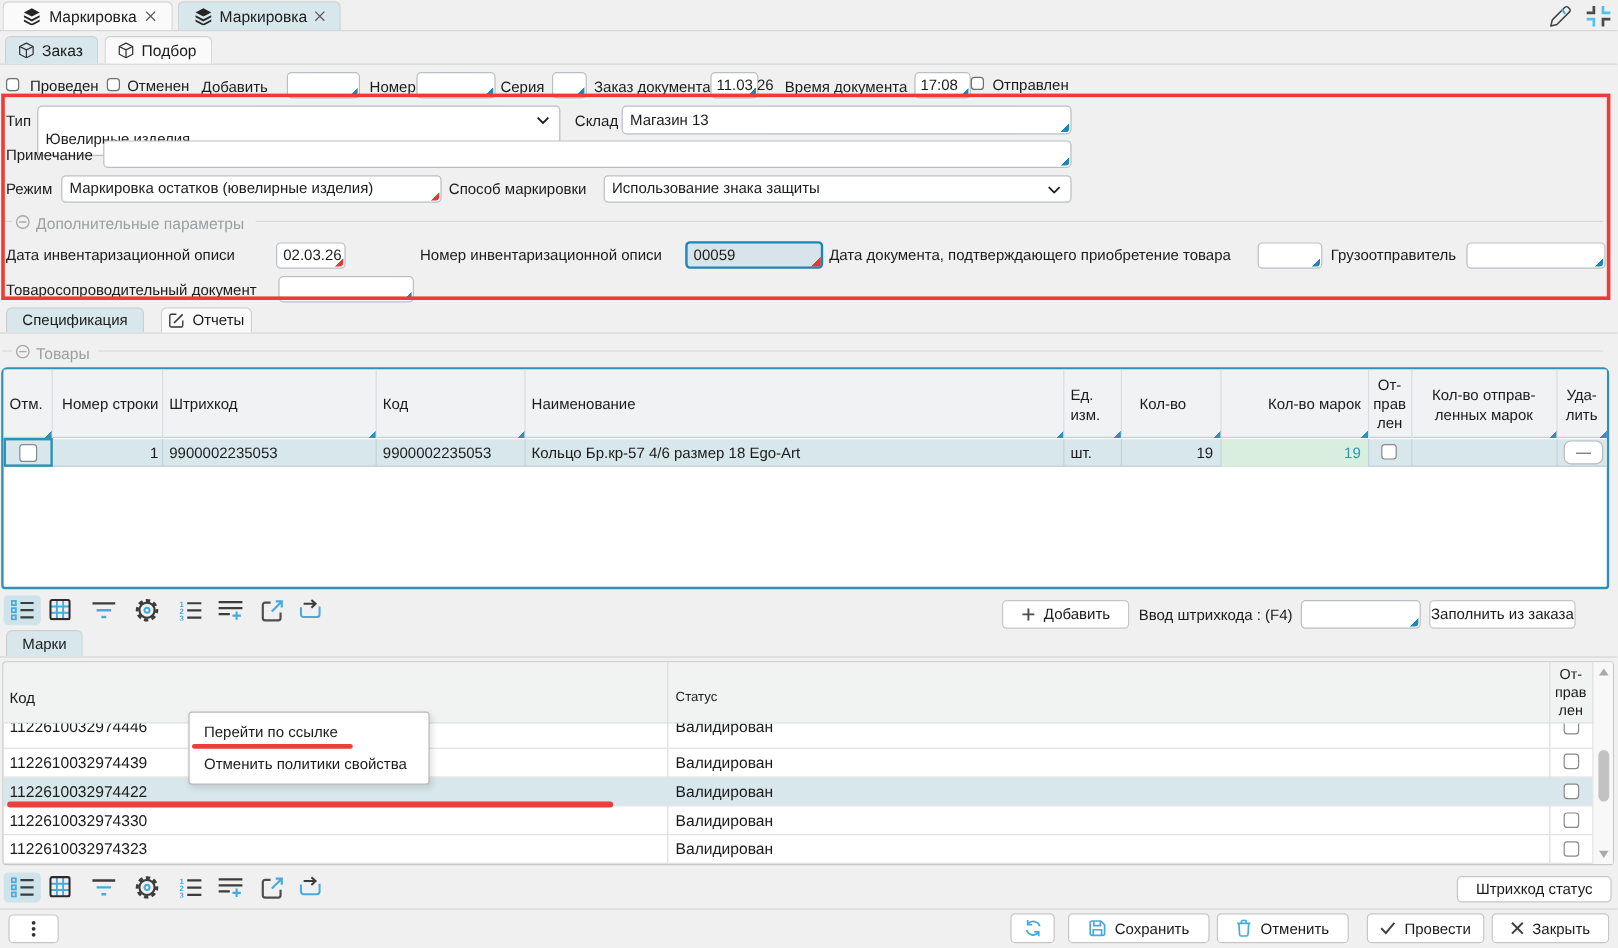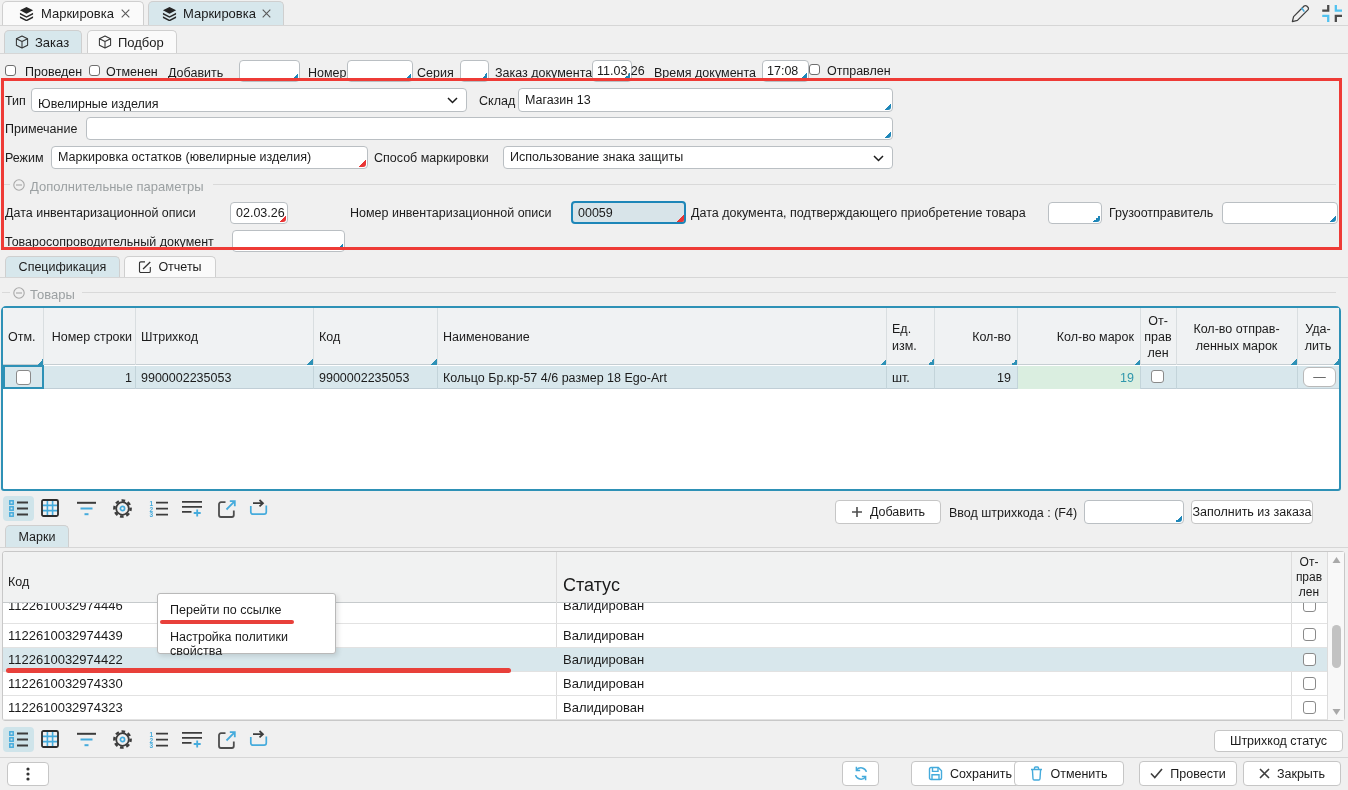--- a/index.html
+++ b/index.html
@@ -91,21 +91,21 @@
     <i class="cor-b"></i>
   </div>
 <div class="ab" style="left:495px;top:66px">Заказ документа</div>
 <div class="inp" style="left:592px;top:60px;width:40px;height:22px;padding:3px 4px">11.03.26<i class="cor-b"></i></div>
 <div class="ab" style="left:654px;top:66px">Время документа</div>
 <div class="inp" style="left:762px;top:60px;width:47px;height:22px;padding:3px 4px">17:08<i class="cor-b"></i></div>
 <div class="cb" style="left:809px;top:64px"></div>
 <div class="ab" style="left:827px;top:64px">Отправлен</div>
 
 <div class="ab" style="left:5px;top:94px">Тип</div>
-<div class="inp" style="left:31px;top:88px;width:436px;height:24px;padding:8px 6px">Ювелирные изделия
+<div class="inp" style="left:31px;top:88px;width:436px;height:24px;padding:20px 6px">Ювелирные изделия
   <svg style="position:absolute;right:8px;top:8px" width="11" height="7" viewBox="0 0 11 7" fill="none">
       <path d="M1 1 L5.5 5.5 L10 1" stroke="#1b1b1b" stroke-width="1.5"></path>
     </svg>
 </div>
 <div class="ab" style="left:479px;top:94px">Склад</div>
 <div class="inp" style="left:518px;top:88px;width:375px;height:24px;padding:4px 6px">Магазин 13<i class="cor-b"></i></div>
 <div class="ab" style="left:5px;top:122px">Примечание</div>
 <div class="inp" style="left:86px;top:117px;width:807px;height:23px">
     <i class="cor-b"></i>
   </div>
@@ -137,21 +137,21 @@
 <div class="inp" style="left:1222px;top:202px;width:116px;height:22px">
     <i class="cor-b"></i>
   </div>
 <div class="ab" style="left:5px;top:235px">Товаросопроводительный документ</div>
 <div class="inp" style="left:232px;top:230px;width:113px;height:22px">
     <i class="cor-b"></i>
   </div>
 
 <div class="line" style="left:0;top:277px;width:1348px;height:1px"></div>
 <div class="tab act" style="left:5px;top:256px;width:115px;height:21px">Спецификация</div>
-<div class="tab" style="left:124px;top:256px;width:92px;height:21px">
+<div class="tab" style="left:134px;top:256px;width:76px;height:21px">
   <svg width="14" height="14" viewBox="0 0 15 15" fill="none" stroke="#333">
       <path d="M13.2 7.5 V12 a1.4 1.4 0 0 1 -1.4 1.4 H3 A1.4 1.4 0 0 1 1.6 12 V3.4 A1.4 1.4 0 0 1 3 2 H7.5" stroke-width="1.2"></path>
       <path d="M6 9.2 L13.1 2.1 M6 9.2 L5.4 9.8" stroke-width="1.4"></path>
     </svg>
   <span>Отчеты</span>
 </div>
 
 <div class="line" style="left:2px;top:292px;width:8px;height:1px;background:#d9d9d9"></div>
 <div class="ab" style="left:13px;top:287px"><svg width="12" height="12" viewBox="0 0 12 12" fill="none">
       <circle cx="6" cy="6" r="5.2" stroke="#a8a8a8" stroke-width="1.1"></circle>
@@ -171,21 +171,21 @@
   <div class="vln" style="left:1014px;top:0;height:57px"></div>
     <div class="vln" style="left:1137px;top:0;height:57px"></div>
   <div class="vln" style="left:1173px;top:0;height:57px"></div>
     <div class="vln" style="left:1294px;top:0;height:57px"></div>
   <div class="ab" style="left:5px;top:22px">Отм.</div>
   <div class="ab" style="left:45px;top:22px;width:84px;text-align:right">Номер строки</div>
   <div class="ab" style="left:138px;top:22px">Штрихкод</div>
   <div class="ab" style="left:316px;top:22px">Код</div>
   <div class="ab" style="left:440px;top:22px">Наименование</div>
   <div class="ab" style="left:889px;top:13px;line-height:17px">Ед.<br>изм.</div>
-  <div class="ab" style="left:924px;top:22px;width:84px;text-align:right">Кол-во</div>
+  <div class="ab" style="left:924px;top:22px;width:84px;text-align:center">Кол-во</div>
   <div class="ab" style="left:1017px;top:22px;width:114px;text-align:right">Кол-во марок</div>
   <div class="ab" style="left:1137px;top:5px;width:36px;text-align:center;line-height:16px">От-<br>прав<br>лен</div>
   <div class="ab" style="left:1173px;top:13px;width:121px;text-align:center;line-height:17px">Кол-во отправ-<br>ленных марок</div>
   <div class="ab" style="left:1294px;top:13px;width:42px;text-align:center;line-height:17px">Уда-<br>лить</div>
   <i class="tri" style="left:34px;top:51px"></i>
     <i class="tri" style="left:304px;top:51px"></i>
   <i class="tri" style="left:428px;top:51px"></i>
     <i class="tri" style="left:877px;top:51px"></i>
   <i class="tri" style="left:925px;top:51px"></i>
     <i class="tri" style="left:1008px;top:51px"></i>
@@ -283,21 +283,21 @@
 <div class="inp" style="left:1084px;top:500px;width:100px;height:24px">
     <i class="cor-b"></i>
   </div>
 <div class="btn" style="left:1191px;top:500px;width:122px;height:24px">Заполнить из заказа</div>
 
 <div class="line" style="left:0;top:547px;width:1348px;height:1px"></div>
 <div class="tab act" style="left:5px;top:525px;width:64px;height:22px">Марки</div>
 <div class="ab" style="left:2px;top:551px;width:1343px;height:170px;border:1px solid #c8c8c8;border-radius:3px;background:#fff;font-size:13px">
   <div class="ab" style="left:0;top:0;width:1341px;height:51px;background:#f1f2f2;border-bottom:1px solid #c6cacc;border-radius:3px 3px 0 0"></div>
   <div class="ab" style="left:5px;top:23px;font-size:12.5px">Код</div>
-  <div class="ab" style="left:560px;top:23px;font-size:18px">Статус</div>
+  <div class="ab" style="left:560px;top:23px;font-size:11px">Статус</div>
   <div class="ab" style="left:1288px;top:3px;width:36px;text-align:center;line-height:15px;font-size:12px">От-<br>прав<br>лен</div>
   <div class="vln" style="left:553px;top:0;height:168px;background:#dcdcdc"></div>
   <div class="vln" style="left:1288px;top:0;height:168px;background:#dcdcdc"></div>
   <div class="vln" style="left:1324px;top:0;height:168px;background:#dcdcdc"></div>
 
   <div class="ab" style="left:0;top:51px;width:1324px;height:20px;overflow:hidden">
     <div class="ab" style="left:5px;top:-5px">1122610032974446</div>
     <div class="ab" style="left:560px;top:-5px">Валидирован</div>
     <div class="cb" style="left:1300px;top:-4px;width:13px;height:13px;border-color:#8a8a8a"></div>
   </div>
@@ -396,21 +396,21 @@
     </svg>
   </div>
 <div class="btn" style="left:842px;top:761px;width:37px;height:25px">
   <svg width="16" height="15" viewBox="0 0 17 16" fill="none" stroke="#45abdc" stroke-width="1.6">
       <path d="M14.3 6.3 A6 6 0 0 0 3.8 4.3"></path>
       <path d="M3.6 0.8 V4.8 H7.6"></path>
       <path d="M2.7 9.7 A6 6 0 0 0 13.2 11.7"></path>
       <path d="M13.4 15.2 V11.2 H9.4"></path>
     </svg>
 </div>
-<div class="btn" style="left:911px;top:761px;width:118px;height:25px">
+<div class="btn" style="left:890px;top:761px;width:118px;height:25px">
   <svg width="15" height="15" viewBox="0 0 15 15" fill="none" stroke="#45abdc" stroke-width="1.4">
       <path d="M1.5 3 A1.5 1.5 0 0 1 3 1.5 H10.3 L13.5 4.7 V12 A1.5 1.5 0 0 1 12 13.5 H3 A1.5 1.5 0 0 1 1.5 12 Z"></path>
       <path d="M4.5 1.8 V5.4 H10 V1.8"></path>
       <path d="M4 13.2 V8.8 H11 V13.2"></path>
     </svg>
   <span>Сохранить</span>
 </div>
 <div class="btn" style="left:1014px;top:761px;width:110px;height:25px">
   <svg width="13" height="15" viewBox="0 0 13 15" fill="none" stroke="#45abdc" stroke-width="1.4">
       <path d="M1 3.5 H12 M4.5 3.3 V2 A1 1 0 0 1 5.5 1 H7.5 A1 1 0 0 1 8.5 2 V3.3"></path>
@@ -424,20 +424,20 @@
     </svg>
   <span>Провести</span>
 </div>
 <div class="btn" style="left:1243px;top:761px;width:98px;height:25px">
   <svg width="11" height="11" viewBox="0 0 11 11" fill="none">
       <path d="M1 1 L10 10 M10 1 L1 10" stroke="#3d3d3d" stroke-width="1.6"></path>
     </svg>
   <span>Закрыть</span>
 </div>
 
-<div class="ab" style="left:157px;top:593px;width:179px;height:61px;background:#fff;border:1px solid #b9b9b9;border-radius:3px;box-shadow:2px 2px 5px rgba(0,0,0,0.12);z-index:40">
+<div class="ab" style="left:157px;top:593px;width:201px;height:61px;background:#fff;border:1px solid #b9b9b9;border-radius:3px;box-shadow:2px 2px 5px rgba(0,0,0,0.12);z-index:40">
   <div class="ab" style="left:12px;top:9px">Перейти по ссылке</div>
-  <div class="ab" style="left:12px;top:36px">Настройка политики свойства</div>
+  <div class="ab" style="left:12px;top:36px">Отменить политики свойства</div>
 </div>
 
 <div class="ab" style="left:1px;top:78px;width:1341px;height:172px;border:3px solid #ee3b36;z-index:50"></div>
 <div class="ab" style="left:160px;top:620px;width:134px;height:4px;background:#e8403a;border-radius:2px;z-index:55"></div>
 <div class="ab" style="left:6px;top:668px;width:505px;height:5px;background:#e8403a;border-radius:2.5px;z-index:55"></div>
 
 </body></html>

